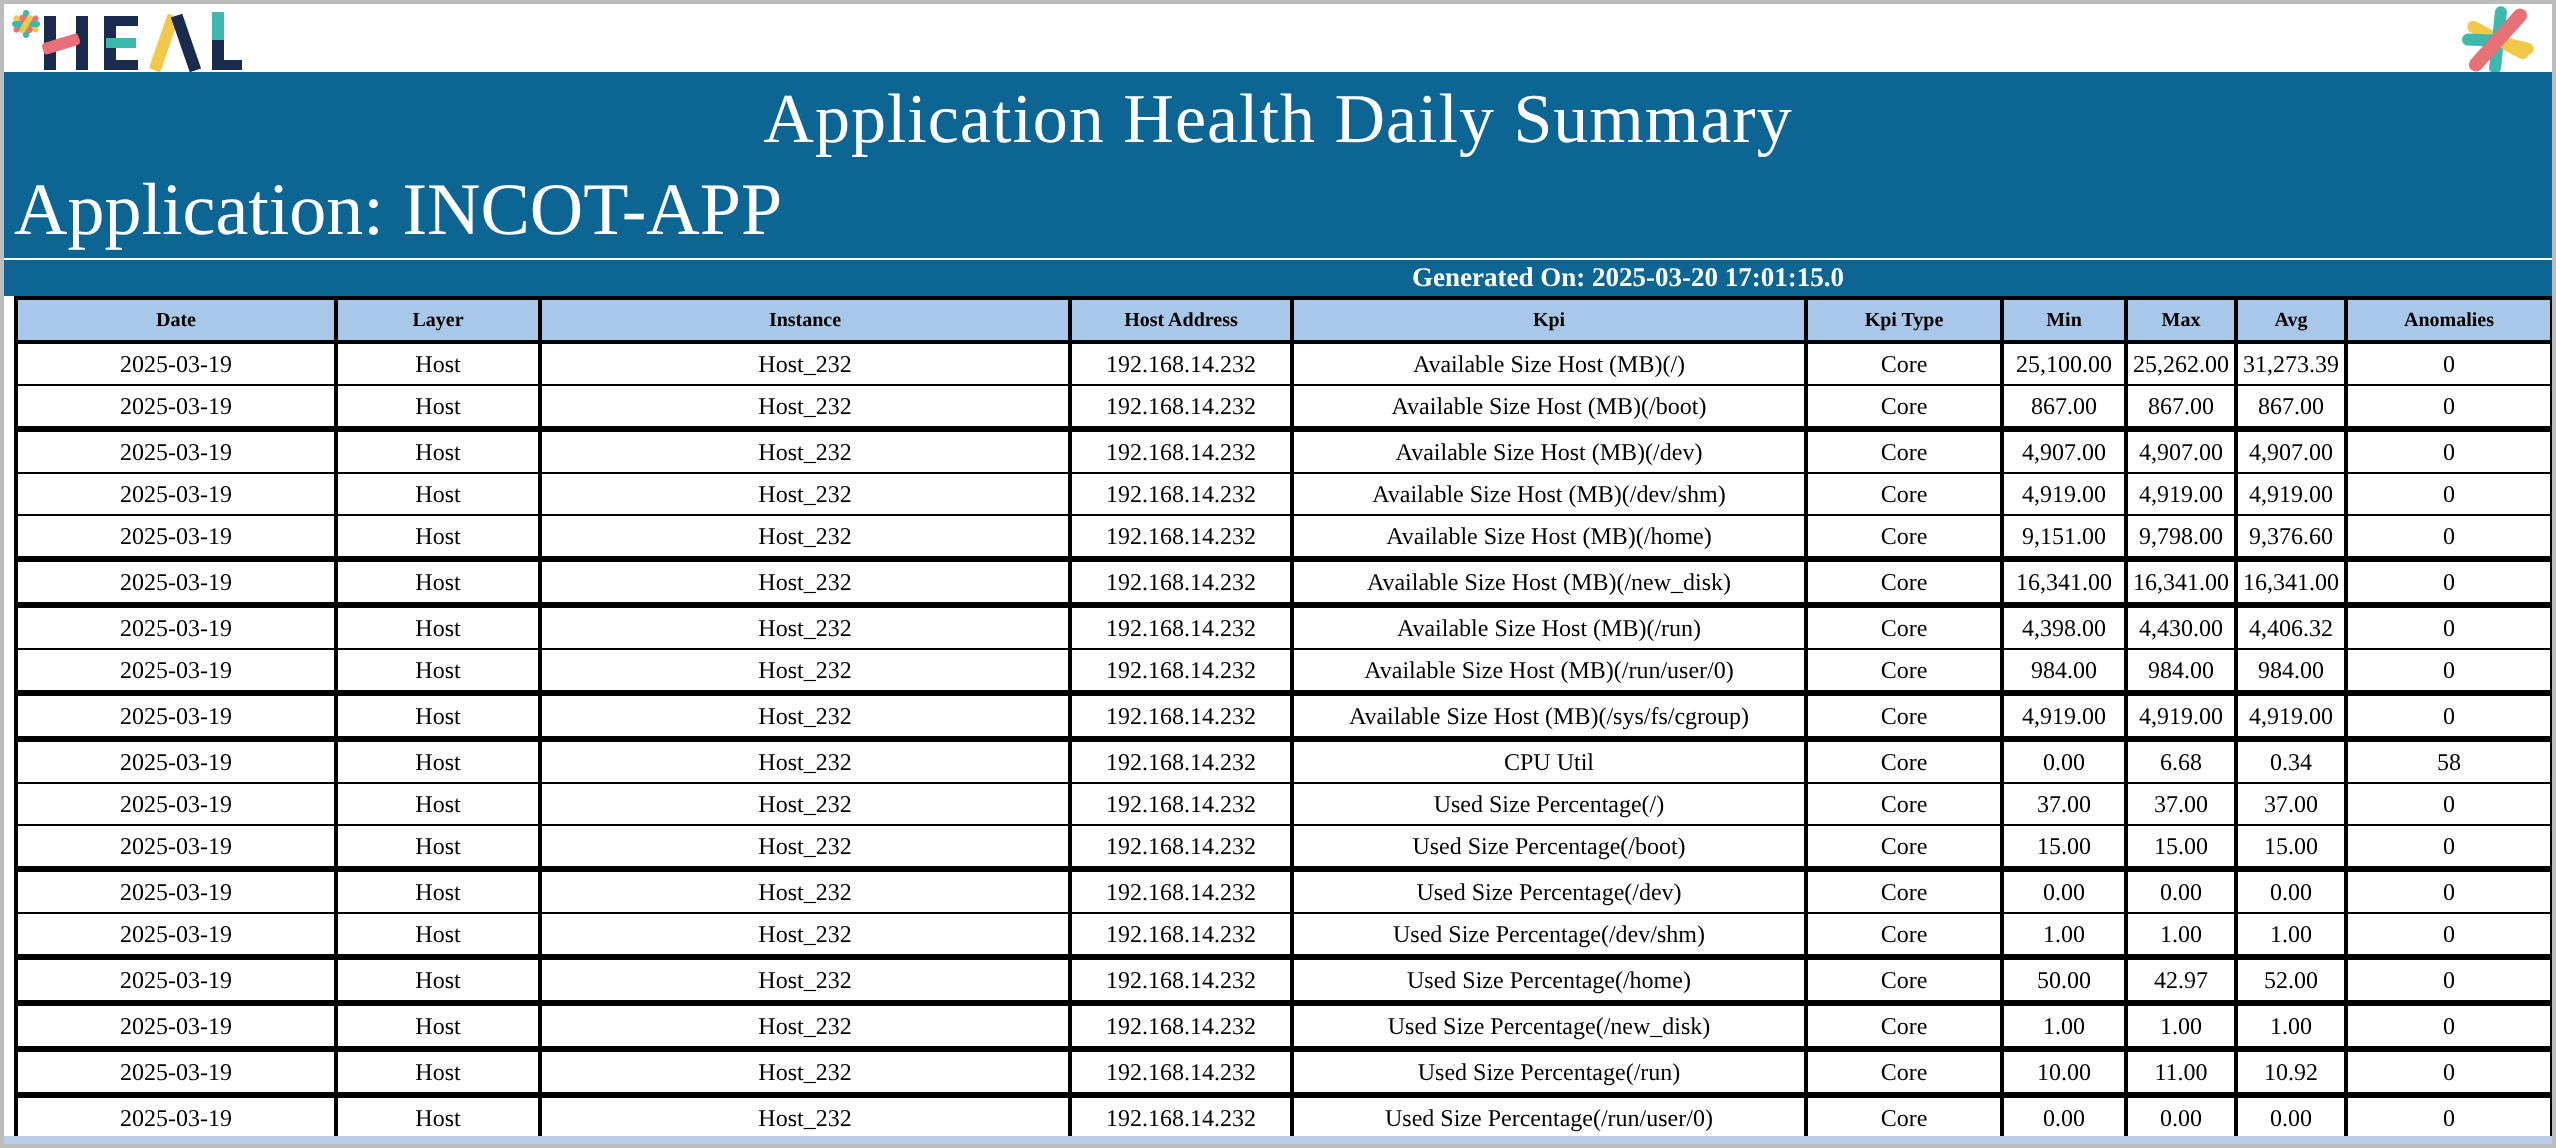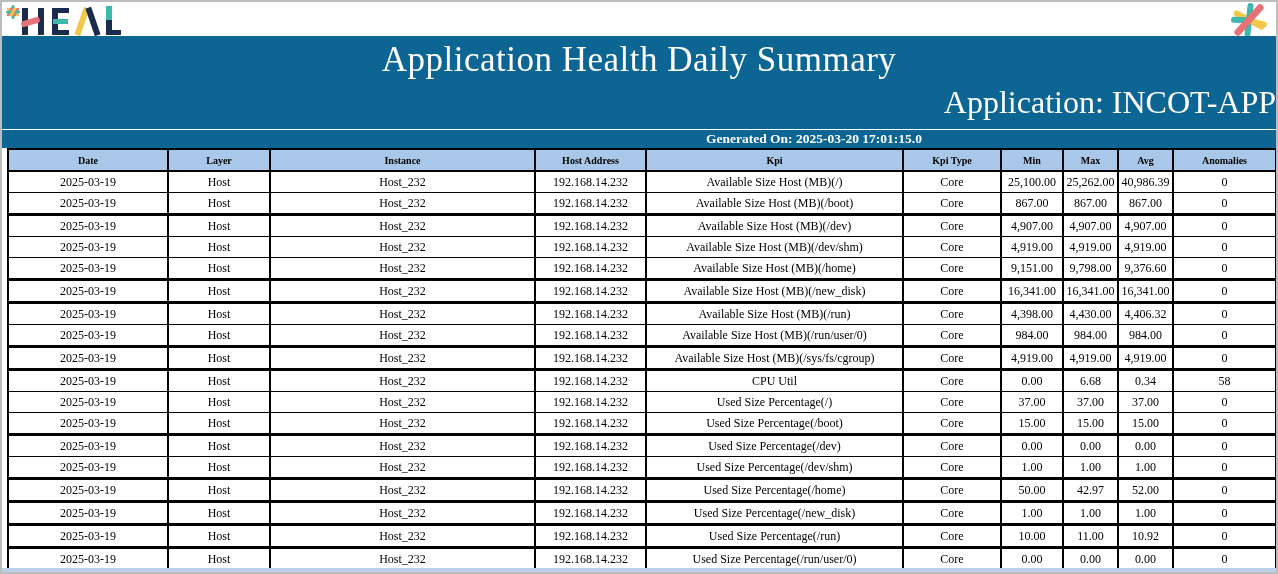--- a/index.html
+++ b/index.html
@@ -41,21 +41,21 @@
   
   .blue-band{
     position:absolute;left:0;top:34px;width:100%;height:112px;
     background:var(--band-blue,#0d6594);color:#fff;
   }
   .report-title{
     margin:0;text-align:center;font-size:35px;font-weight:400;
     padding-top:4px;letter-spacing:.5px;
   }
   .app-line{
-    margin:0;font-size:32px;font-weight:400;padding-left:5px;margin-top:4px;text-align:right;
+    margin:0;font-size:37px;font-weight:400;padding-left:5px;margin-top:4px;
   }
   .duration-bar{
     position:absolute;left:0;bottom:0;width:100%;height:19px;
     border-top:1px solid #ffffff;box-sizing:border-box;
     font-size:13.5px;font-weight:bold;
   }
   .duration-left{position:absolute;left:4px;top:1px;white-space:nowrap;}
   .generated-on{position:absolute;left:672px;top:1px;white-space:nowrap;margin-left:32px;}
   
   .report-table{
@@ -156,21 +156,21 @@
     <tbody>
         <tr>
           <td>2025-03-19</td>
           <td>Host</td>
           <td>Host_232</td>
           <td>192.168.14.232</td>
           <td>Available Size Host (MB)(/)</td>
           <td>Core</td>
           <td>25,100.00</td>
           <td>25,262.00</td>
-          <td>40,986.39</td>
+          <td>31,273.39</td>
           <td>0</td>
         </tr>
         <tr class="thick">
           <td>2025-03-19</td>
           <td>Host</td>
           <td>Host_232</td>
           <td>192.168.14.232</td>
           <td>Available Size Host (MB)(/boot)</td>
           <td>Core</td>
           <td>867.00</td>

